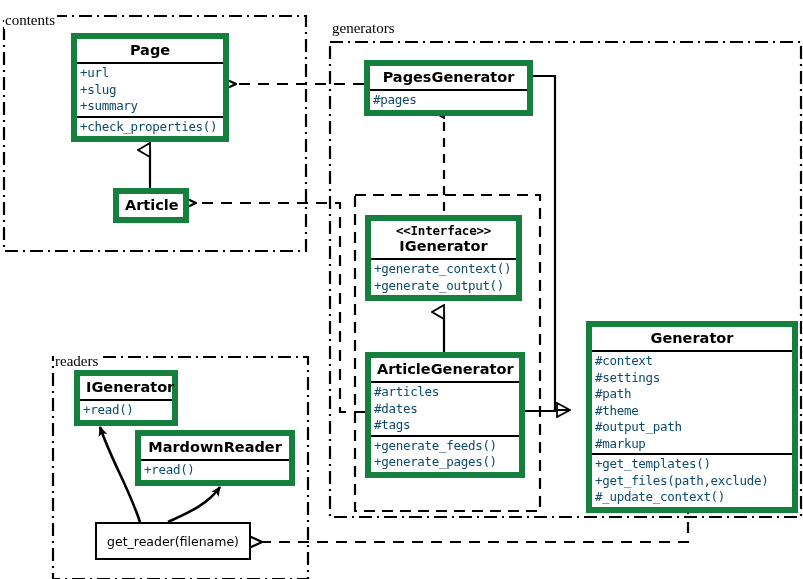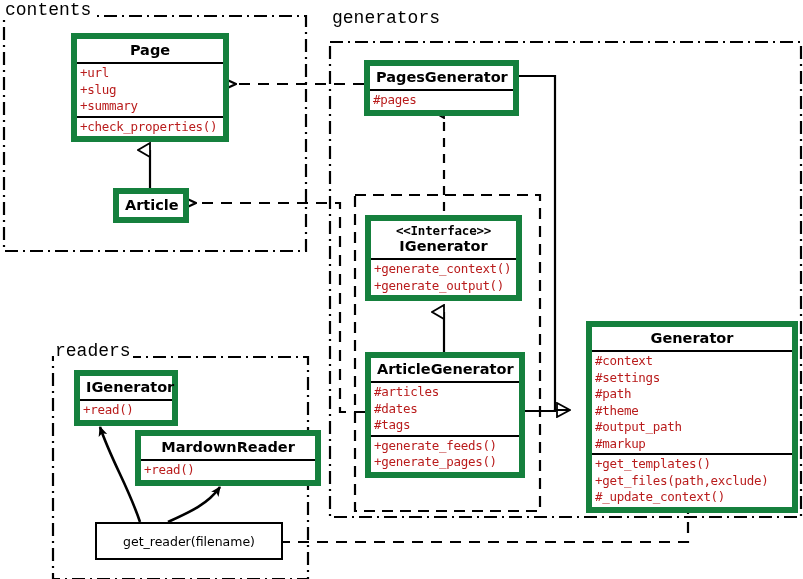--- a/index.html
+++ b/index.html
@@ -54,21 +54,21 @@
     height: 0;
     font-size: 0;
     line-height: 0;
   }
   .uml-compartment {
     padding: 1px 2px 1px 3px;
   }
   .uml-compartment div {
     font-family: "DejaVu Sans Mono", monospace;
     font-size: 12.5px;
-    color: #b91c1c;
+    color: #0c4a6e;
     line-height: 1.32;
     white-space: nowrap;
     letter-spacing: -0.3px;
   }
   
   .plain-box {
     position: absolute;
     box-sizing: border-box;
     background: #ffffff;
     border: 2px solid #000000;
@@ -79,27 +79,27 @@
   }
   .plain-box span {
     font-family: "DejaVu Sans", sans-serif;
     font-size: 12.5px;
     color: #000000;
     white-space: nowrap;
   }
   
   .pkg-label {
     position: absolute;
-    font-family: Liberation Mono, monospace;
-    font-size: 18px;
+    font-family: Liberation Serif, serif;
+    font-size: 15px;
     color: #000000;
     background: #ffffff;
     white-space: nowrap;
     z-index: 6;
-    padding: 0 2px 0 1px;
+    padding: 12px 2px 0 1px;
   }
 </style>
 </head>
 <body>
 
 <div id="canvas">
 
   <svg id="wires" viewBox="0 0 803 579" width="803" height="579">
     <defs>
 
@@ -162,21 +162,21 @@
     <div class="uml-sep"></div>
     <div class="uml-compartment">
       <div>+check_properties()</div>
     </div>
   </div>
 
   <div class="uml-class" style="left:113px; top:188px; width:76px;">
     <div class="uml-name">Article</div>
   </div>
 
-  <div class="uml-class" style="left:364px; top:60px; width:155px;">
+  <div class="uml-class" style="left:364px; top:60px; width:169px;">
     <div class="uml-name">PagesGenerator</div>
     <div class="uml-sep"></div>
     <div class="uml-compartment">
       <div>#pages</div>
     </div>
   </div>
 
   <div class="uml-class" style="left:365px; top:215px; width:157px;">
     <div class="uml-name">
       <span class="uml-stereo">&lt;&lt;Interface&gt;&gt;</span>
@@ -224,25 +224,25 @@
   </div>
 
   <div class="uml-class" style="left:74px; top:370px; width:104px;">
     <div class="uml-name">IGenerator</div>
     <div class="uml-sep"></div>
     <div class="uml-compartment">
       <div>+read()</div>
     </div>
   </div>
 
-  <div class="uml-class" style="left:135px; top:430px; width:186px;">
+  <div class="uml-class" style="left:135px; top:430px; width:160px;">
     <div class="uml-name">MardownReader</div>
     <div class="uml-sep"></div>
     <div class="uml-compartment">
       <div>+read()</div>
     </div>
   </div>
 
-  <div class="plain-box" style="left:95px; top:522px; width:188px; height:38px;">
+  <div class="plain-box" style="left:95px; top:522px; width:156px; height:38px;">
     <span>get_reader(filename)</span>
   </div>
 
 </div>
 
 </body></html>

